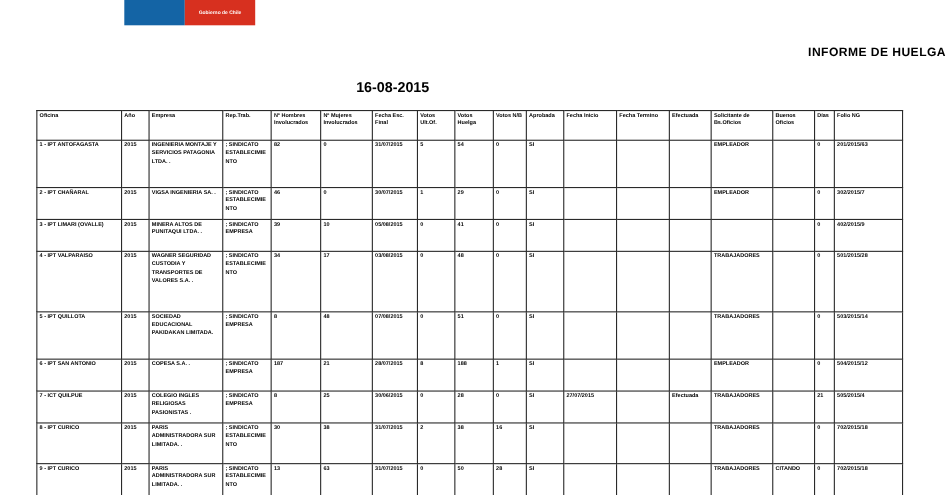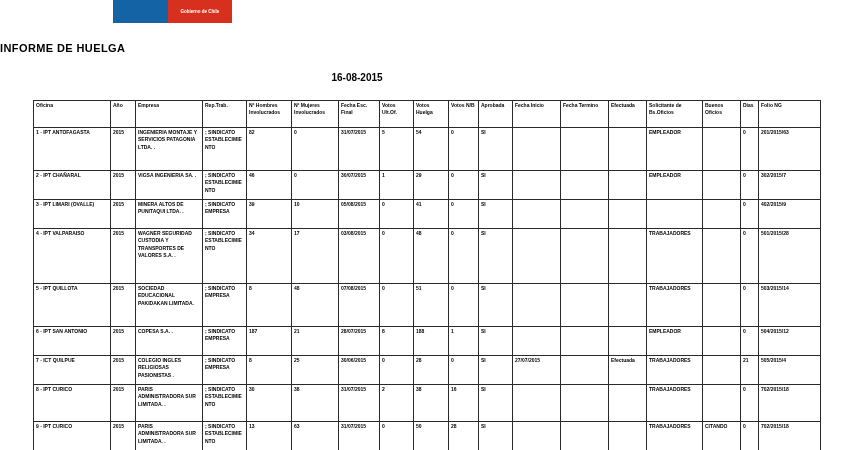--- a/index.html
+++ b/index.html
@@ -7,24 +7,24 @@
         font-family:"Liberation Sans", sans-serif;color:#000;}
 
   
   .logo{position:absolute;left:113px;top:0;height:23px;display:flex;}
   .logo-blue{width:55px;height:23px;background:var(--logo-blue,#1464a5);}
   .logo-red{width:64px;height:23px;background:var(--logo-red,#d7301f);
             display:flex;align-items:center;justify-content:center;}
   .logo-red span{color:#fff;font-size:4.5px;font-weight:bold;white-space:nowrap;}
 
   
-  .title{position:absolute;top:42px;left:0;width:860px;text-align:left;
+  .title{position:absolute;top:42px;left:0;width:860px;text-align:right;
          font-size:11px;font-weight:bold;letter-spacing:.4px;}
   .subtitle{position:absolute;top:72px;left:0;width:714px;text-align:center;
-            font-size:10px;font-weight:bold;}
+            font-size:13px;font-weight:bold;}
 
   
   table.report{position:absolute;left:33px;top:100px;width:787px;
                border-collapse:collapse;table-layout:fixed;}
   table.report th, table.report td{
       border:1px solid #2a2a2a;vertical-align:top;text-align:left;
       font-size:5px;line-height:1.45;font-weight:bold;
       padding:1px 2px;overflow:hidden;overflow-wrap:anywhere;word-break:break-word;}
   table.report thead th{height:24px;}
   td.mid{vertical-align:middle;}

